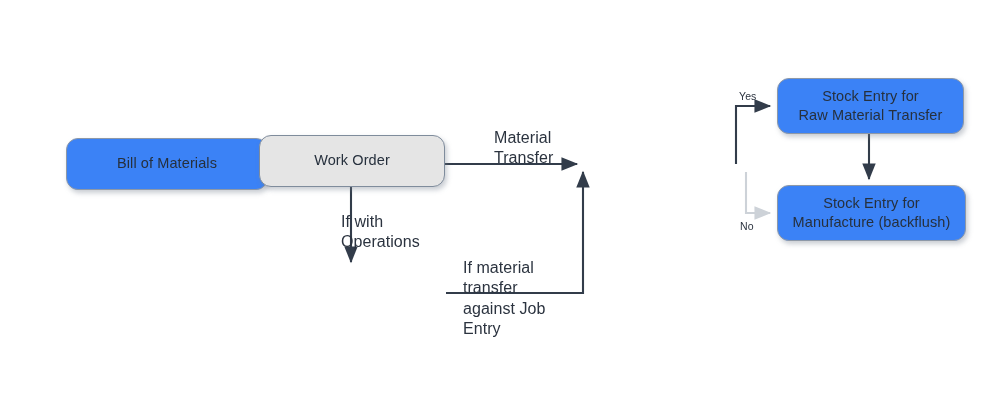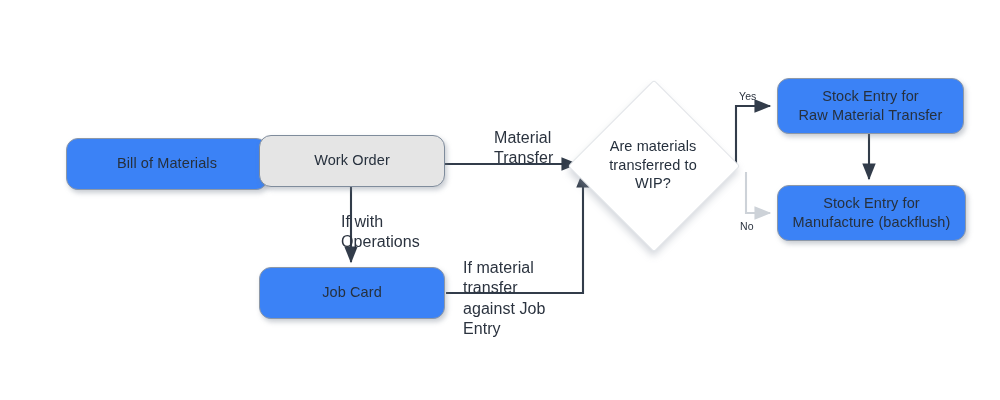--- a/index.html
+++ b/index.html
@@ -125,29 +125,21 @@
   </svg>
 
   <div class="node" style="left:38px; top:138px; width:202px; height:52px;margin-left:28px;">
     <span class="node-label">Bill of Materials</span>
   </div>
 
   <div class="node accent" style="left:259px; top:135px; width:186px; height:52px;">
     <span class="node-label">Work Order</span>
   </div>
 
-  <div class="node" style="left:259px; top:267px; width:186px; height:52px;">
-    <span class="node-label">Job Card</span>
-  </div>
 
-  <div class="diamond-wrap" style="left:593px; top:105px; width:120px; height:120px;">
-    <div class="diamond-shape"></div>
-    <div class="diamond-text">Are materials
-transferred to WIP?</div>
-  </div>
 
   <div class="node" style="left:777px; top:78px; width:187px; height:56px;">
     <span class="node-label">Stock Entry for
 Raw Material Transfer</span>
   </div>
 
   <div class="node" style="left:777px; top:185px; width:189px; height:56px;">
     <span class="node-label">Stock Entry for
 Manufacture (backflush)</span>
   </div>

